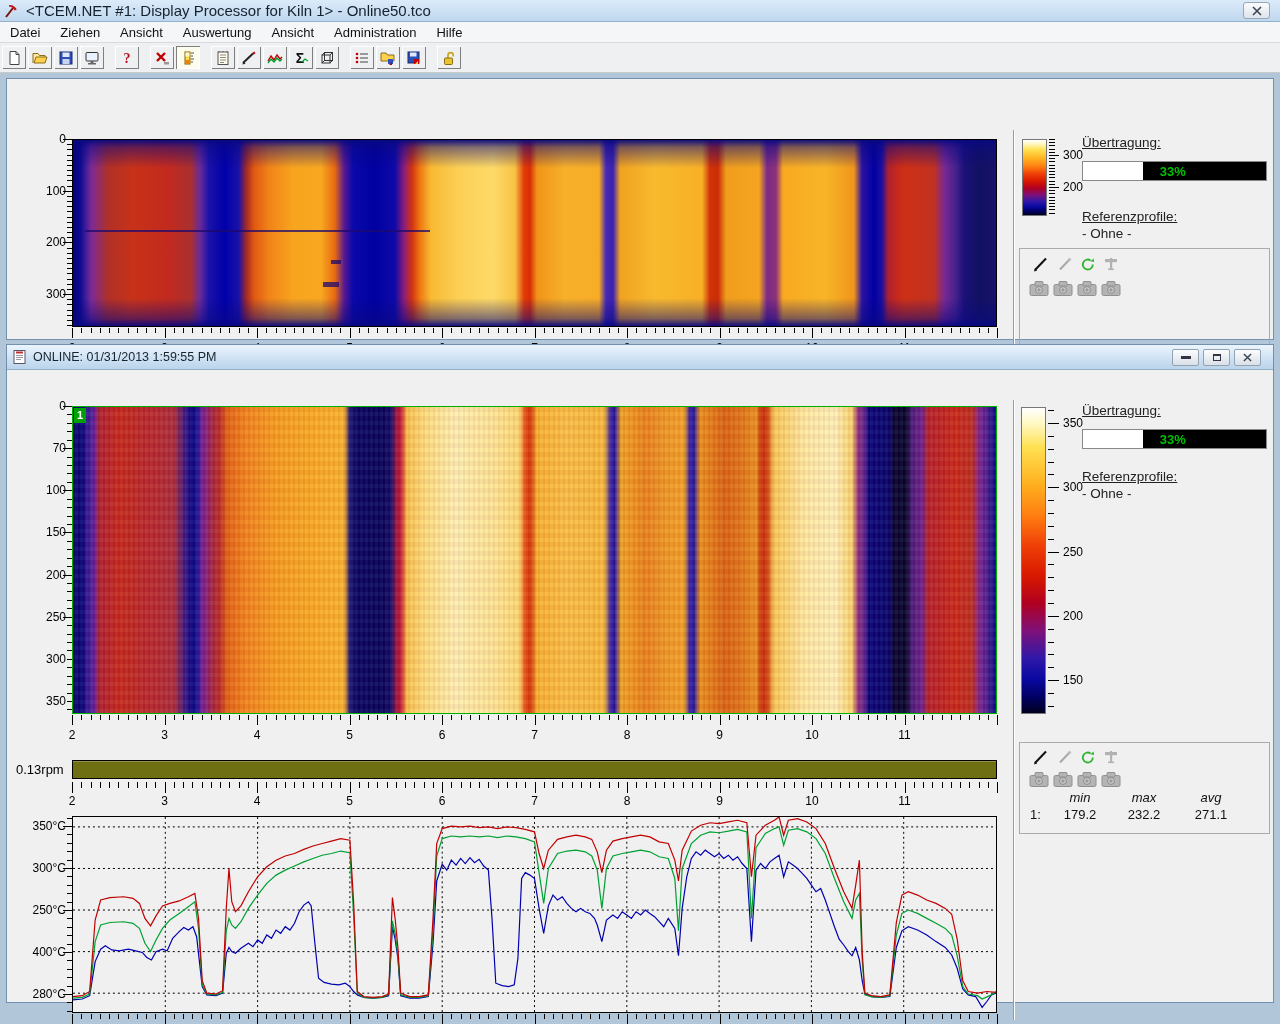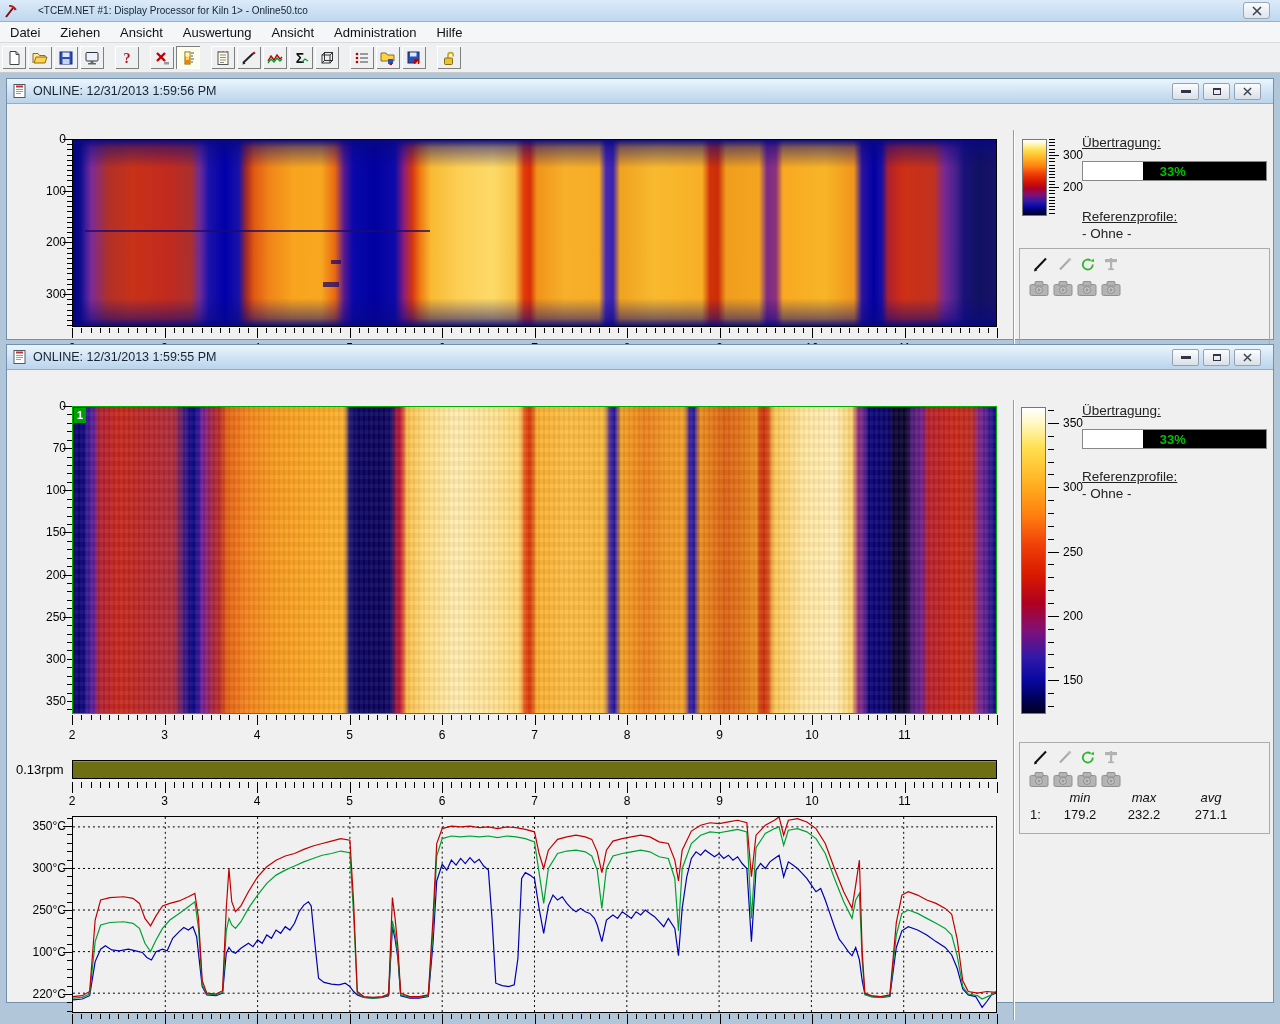--- a/index.html
+++ b/index.html
@@ -1,20 +1,20 @@
 <!DOCTYPE html>
 <html><head>
 <meta charset="utf-8">
 <style>
 *{box-sizing:border-box;margin:0;padding:0}
 html,body{width:1280px;height:1024px;overflow:hidden;font-family:"Liberation Sans",sans-serif;background:#b2c6da}
 #app{position:absolute;inset:0}
 
 #titlebar{position:absolute;left:0;top:0;width:1280px;height:22px;background:linear-gradient(#dcebfa,#bfd7ee);border-bottom:1px solid #96b1ca;display:flex;align-items:center}
-#titlebar .ttext{font-size:10px;color:#15222e;margin-left:18px;white-space:nowrap}
+#titlebar .ttext{font-size:15px;color:#15222e;margin-left:6px;white-space:nowrap}
 .appico{width:16px;height:16px;margin-left:4px}
 #mainclose{position:absolute;right:10px;top:2px;width:27px;height:17px;border:1px solid #98a6b5;border-radius:3px;background:linear-gradient(#fbfcfd,#dde4ec);display:flex;align-items:center;justify-content:center}
 #menubar{position:absolute;left:0;top:22px;width:1280px;height:21px;background:#f4f6f8;border-bottom:1px solid #d7dbdf;display:flex;align-items:center}
 #menubar .mi{font-size:13px;color:#111;padding:2px 10px;cursor:default}
 #toolbar{position:absolute;left:0;top:43px;width:1280px;height:30px;background:#eef0f1;border-bottom:1px solid #c6cacd;display:flex;align-items:center}
 .tbtn{width:24px;height:23px;margin-left:2px;background:#eef0f1;box-shadow:inset 1px 1px 0 #ffffff,inset -1px -1px 0 #7f7f7f;display:flex;align-items:center;justify-content:center}
 .tbtn.pressed{background:#fdfdee;box-shadow:inset 1px 1px 0 #7f7f7f,inset -1px -1px 0 #ffffff}
 .tbtn.gap{margin-left:11px}
 .tbtn svg{display:block}
 
@@ -201,41 +201,20 @@
         <svg width="16" height="16" viewBox="0 0 16 16">
           <path d="M7 8 V5.2 a2.6 2.6 0 0 1 5.2 0 V6.4" fill="none" stroke="#caa51e" stroke-width="1.7"></path>
           <rect x="3.5" y="8" width="8" height="6.5" rx="1" fill="#e7c531" stroke="#8a6d10"></rect>
         </svg>
       </div>
   </div>
 
   <div id="mdi">
 
     <section class="cwin" id="win1" style="left:6px;top:5px;width:1268px;height:262px">
-      <div class="ctitle">
-        <svg class="docico" viewBox="0 0 16 16">
-            <rect x="2" y="1.5" width="11" height="13" fill="#fff" stroke="#556"></rect>
-            <path d="M4 3.5 h7" stroke="#c03030" stroke-width="2"></path>
-            <path d="M4 6.5 h7 M4 8.5 h7 M4 10.5 h5" stroke="#99a"></path>
-          </svg>
-        <span class="ctext">ONLINE: 12/31/2013 1:59:56 PM</span>
-        <div class="cbtns">
-          <div class="cbtn">
-              <span class="glyph-min"></span>
-            </div>
-          <div class="cbtn">
-              <span class="glyph-rest"></span>
-            </div>
-          <div class="cbtn">
-              <svg width="9" height="9" viewBox="0 0 10 10">
-                <path d="M1 1 L9 9 M9 1 L1 9" stroke="#3a4450" stroke-width="1.6"></path>
-              </svg>
-            </div>
-        </div>
-      </div>
       <div class="ccontent" id="c1" style="position:absolute">
         <div class="thermal" id="thermal1">
           <div class="hline" style="left:12px;top:90px;width:345px;height:2px"></div>
           <div class="hline" style="left:250px;top:142px;width:16px;height:5px"></div>
           <div class="hline" style="left:258px;top:120px;width:10px;height:4px"></div>
         </div>
         <div id="ax1y">
             <div class="tk" style="top: 35px; height: 1px; width: 9px; left: 55px;"></div>
             <div class="tk" style="top: 40.17px; height: 1px; width: 5px; left: 59px;"></div>
             <div class="tk" style="top: 45.34px; height: 1px; width: 5px; left: 59px;"></div>
@@ -492,21 +471,21 @@
       </div>
     </section>
 
     <section class="cwin" id="win2" style="left:6px;top:271px;width:1268px;height:659px">
       <div class="ctitle">
         <svg class="docico" viewBox="0 0 16 16">
             <rect x="2" y="1.5" width="11" height="13" fill="#fff" stroke="#556"></rect>
             <path d="M4 3.5 h7" stroke="#c03030" stroke-width="2"></path>
             <path d="M4 6.5 h7 M4 8.5 h7 M4 10.5 h5" stroke="#99a"></path>
           </svg>
-        <span class="ctext">ONLINE: 12/31/2013 1:59:55 PM</span>
+        <span class="ctext">ONLINE: 01/31/2013 1:59:55 PM</span>
         <div class="cbtns">
           <div class="cbtn">
               <span class="glyph-min"></span>
             </div>
           <div class="cbtn">
               <span class="glyph-rest"></span>
             </div>
           <div class="cbtn">
               <svg width="9" height="9" viewBox="0 0 10 10">
                 <path d="M1 1 L9 9 M9 1 L1 9" stroke="#3a4450" stroke-width="1.6"></path>
@@ -877,22 +856,22 @@
             <div class="tk" style="top: 590.4px; height: 1px; width: 5px; left: 59px;"></div>
             <div class="tk" style="top: 598.8px; height: 1px; width: 5px; left: 59px;"></div>
             <div class="tk" style="top: 607.2px; height: 1px; width: 5px; left: 59px;"></div>
             <div class="tk" style="top: 615.6px; height: 1px; width: 5px; left: 59px;"></div>
             <div class="tk" style="top: 624px; height: 1px; width: 9px; left: 55px;"></div>
             <div class="tk" style="top: 632.4px; height: 1px; width: 5px; left: 59px;"></div>
             <div class="tk" style="top: 640.8px; height: 1px; width: 5px; left: 59px;"></div>
             <div class="alab" style="top: 449px; left: 14px; width: 44px; text-align: right;">350°C</div>
             <div class="alab" style="top: 491px; left: 14px; width: 44px; text-align: right;">300°C</div>
             <div class="alab" style="top: 533px; left: 14px; width: 44px; text-align: right;">250°C</div>
-            <div class="alab" style="top: 575px; left: 14px; width: 44px; text-align: right;">100°C</div>
-            <div class="alab" style="top: 617px; left: 14px; width: 44px; text-align: right;">220°C</div>
+            <div class="alab" style="top: 575px; left: 14px; width: 44px; text-align: right;">400°C</div>
+            <div class="alab" style="top: 617px; left: 14px; width: 44px; text-align: right;">280°C</div>
           </div>
         <div id="axchx">
             <div class="tk" style="left: 64px; top: 644px; width: 1px; height: 10px;"></div>
             <div class="tk" style="left: 73.25px; top: 644px; width: 1px; height: 5px;"></div>
             <div class="tk" style="left: 82.5px; top: 644px; width: 1px; height: 5px;"></div>
             <div class="tk" style="left: 91.75px; top: 644px; width: 1px; height: 5px;"></div>
             <div class="tk" style="left: 101px; top: 644px; width: 1px; height: 5px;"></div>
             <div class="tk" style="left: 110.25px; top: 644px; width: 1px; height: 5px;"></div>
             <div class="tk" style="left: 119.5px; top: 644px; width: 1px; height: 5px;"></div>
             <div class="tk" style="left: 128.75px; top: 644px; width: 1px; height: 5px;"></div>

